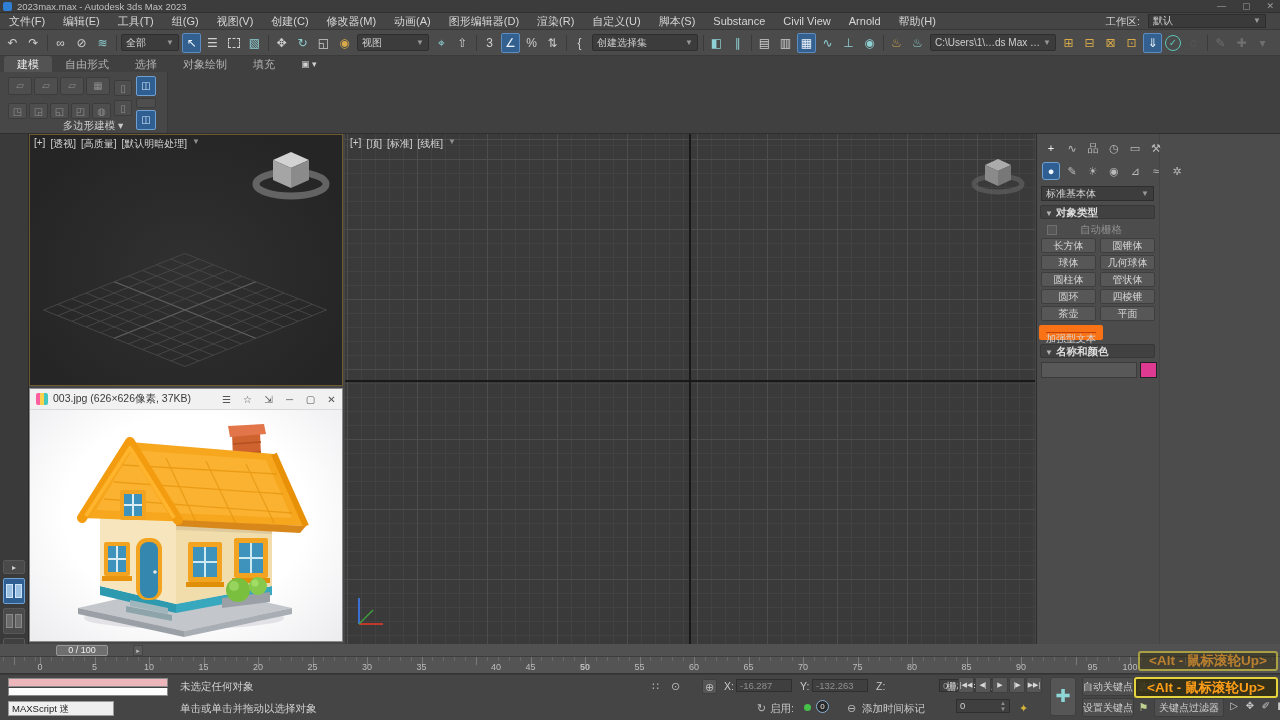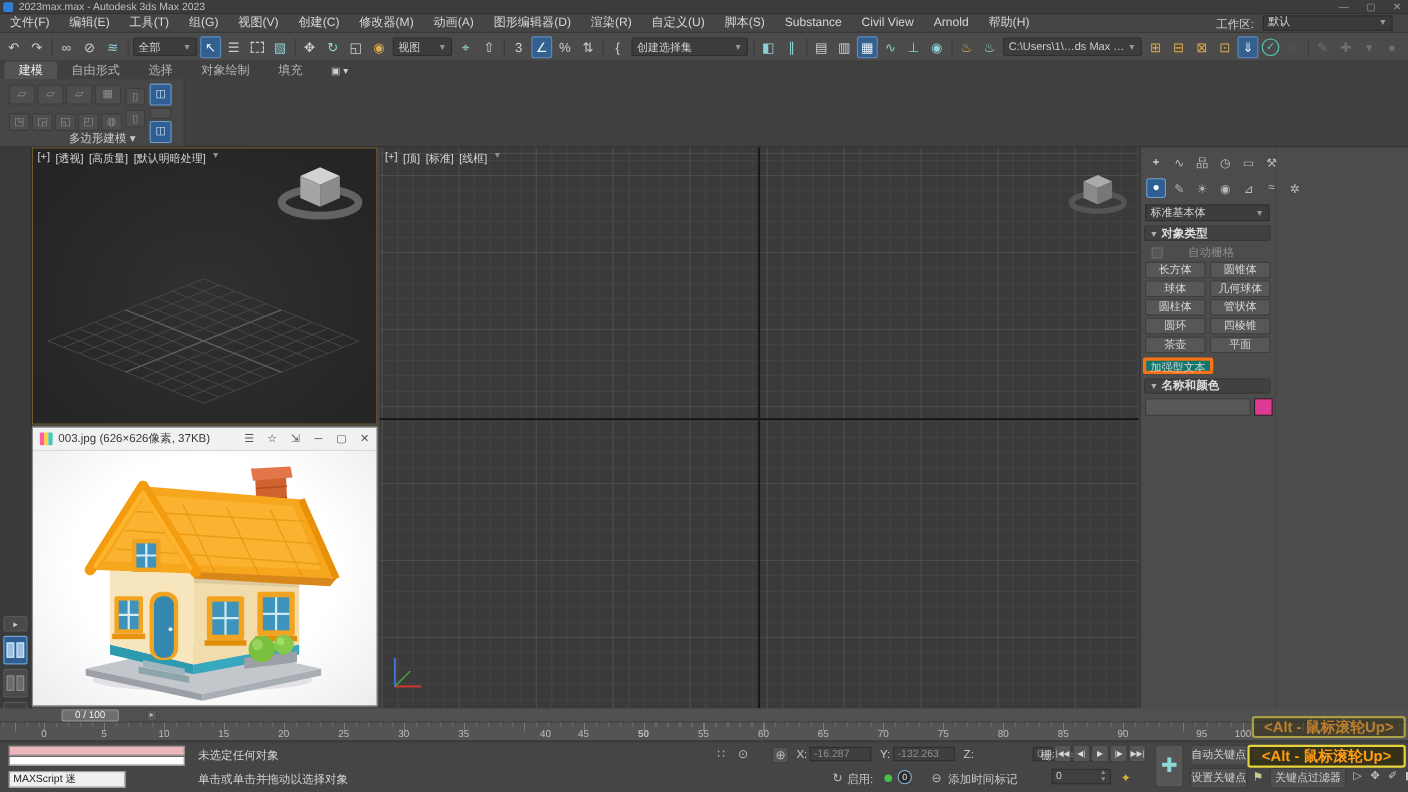--- a/index.html
+++ b/index.html
@@ -85,21 +85,21 @@
   .cpico.act{background:#2f5f92;border:1px solid #6fa0d0;color:#eef5fc;}
   #cpdd{position:absolute;left:4px;top:52px;width:113px;height:15px;background:#3d3d3d;border:1px solid #2e2e2e;color:#d3d3d3;font-size:10px;line-height:13px;padding:0 4px;}
   #cpdd .arr{float:right;color:#999;font-size:8px;}
   .rollout{position:absolute;left:3px;width:115px;height:14px;background:#414141;border:1px solid #373737;border-radius:2px;color:#dcdcdc;font-size:10.5px;font-weight:bold;line-height:12px;padding:0 4px;}
   .rollout .tri{color:#b0b0b0;font-size:8px;margin-right:3px;}
   #autogrid{position:absolute;left:10px;top:89px;display:flex;align-items:center;gap:23px;}
   #agbox{width:10px;height:10px;background:#565656;border:1px solid #6e6e6e;}
   #aglabel{font-size:10.5px;color:#8f8f8f;}
   #objbtns{position:absolute;left:4px;top:104px;width:114px;display:grid;grid-template-columns:55px 55px;gap:2px 4px;}
   .obtn{height:15px;background:#575757;border:1px solid #3e3e3e;border-radius:2px;color:#d6d6d6;font-size:10px;text-align:center;line-height:13px;cursor:default;white-space:nowrap;}
-  #widebtn{position:absolute;left:2px;top:191px;width:64px;height:15px;background:#0f766e;border:3px solid #f97316;border-radius:2px;color:#d6d6d6;font-size:10px;text-align:center;line-height:13px;}
+  #widebtn{position:absolute;left:2px;top:191px;width:64px;height:15px;background:#c2410c;border:7px solid #f97316;border-radius:2px;color:#d6d6d6;font-size:10px;text-align:center;line-height:13px;}
   #namefield{position:absolute;left:4px;top:228px;width:96px;height:16px;background:#585858;border:1px solid #3c3c3c;}
   #swatch{position:absolute;left:103px;top:228px;width:17px;height:16px;border:1px solid #222;}
 
   
   #tslider{left:0;top:644px;width:1280px;height:13px;background:#515151;border-bottom:1px solid #3d3d3d;}
   #tshandle{position:absolute;left:56px;top:1px;width:52px;height:11px;background:#6f6f6f;border:1px solid #979797;border-radius:2px;color:#f0f0f0;font-size:9px;text-align:center;line-height:9px;}
   #tsnext{position:absolute;left:133px;top:1px;width:10px;height:11px;background:#5a5a5a;border:1px solid #444;color:#bbb;font-size:7px;text-align:center;line-height:10px;}
   #ruler{left:0;top:657px;width:1280px;height:17px;background:#545454;border-bottom:1px solid #333;
     background-image:repeating-linear-gradient(90deg,#7a7a7a 0 1px,transparent 1px 54.5px),repeating-linear-gradient(90deg,#696969 0 1px,transparent 1px 10.9px);
     background-size:auto 8px,auto 4px;background-repeat:repeat-x;background-position:40px 0,40px 0;}
@@ -184,21 +184,21 @@
       <div class="ticon">☰</div>
       <div class="ticon">
         <div class="dashbox"></div>
       </div>
       <div class="ticon" style="color: rgb(143, 208, 212);">▧</div>
       <div class="tsep"></div>
       <div class="ticon">✥</div>
       <div class="ticon" style="color: rgb(143, 208, 212);">↻</div>
       <div class="ticon">◱</div>
       <div class="ticon" style="color: rgb(216, 170, 74);">◉</div>
-      <div class="tdd" style="width: 54px; gap: 11px;">
+      <div class="tdd" style="width: 72px; gap: 11px;">
         <div class="lab">视图</div>
         <div class="arr">▼</div>
       </div>
       <div class="ticon" style="color: rgb(143, 208, 212);">⌖</div>
       <div class="ticon">⇧</div>
       <div class="tsep"></div>
       <div class="ticon">3</div>
       <div class="ticon act">∠</div>
       <div class="ticon">%</div>
       <div class="ticon">⇅</div>

